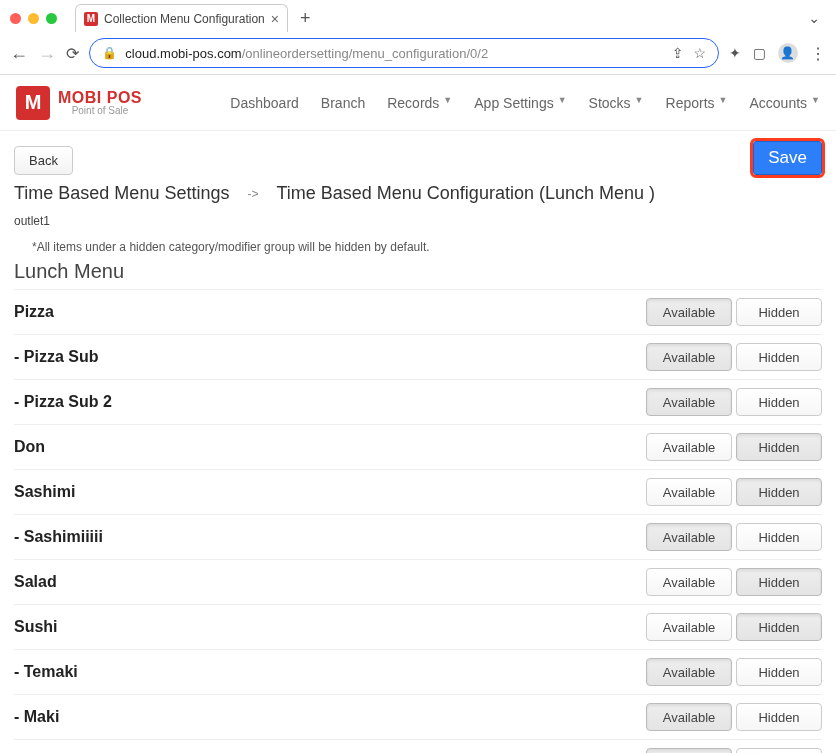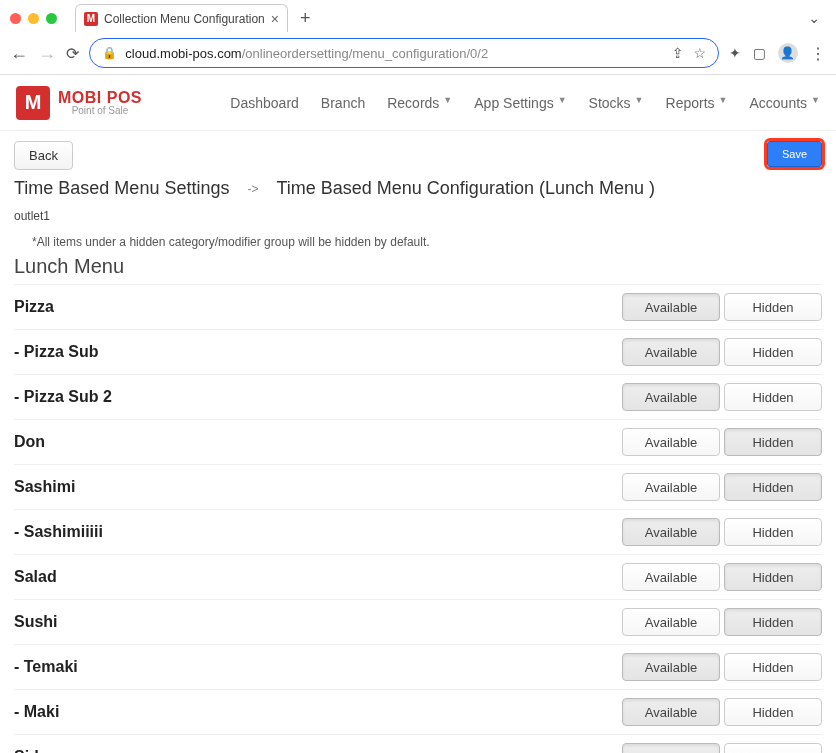--- a/index.html
+++ b/index.html
@@ -94,48 +94,48 @@
   .logo-text .brand { color:#d32f2f; font-weight:700; font-size:16px; letter-spacing:0.5px;}
   .logo-text .sub { color:#999; font-size:10px; display:block; }
   .nav-menu {
     display:flex; gap:22px; margin-left:auto; font-size:14px;
   }
   .nav-item { color:#666; display:flex; align-items:flex-start; gap:4px; cursor:pointer;}
   .caret { font-size:9px; color:#888;}
 
   
   .content { padding:10px 14px; }
-  .top-row { display:flex; align-items:flex-start; justify-content:space-between; margin-bottom:8px;}
+  .top-row { display:flex; align-items:flex-end; justify-content:space-between; margin-bottom:8px;}
   .btn {
     border:1px solid #ccc; background:linear-gradient(#fff,#f3f3f3);
     border-radius:4px; padding:6px 14px; font-size:13px; color:#333; cursor:pointer;
   }
   .btn-save {
     background:#2d7ff9;
     color:#fff; border:1px solid #1b62cc;
-    padding:6px 14px; border-radius:3px; font-size:11px; cursor:pointer;
+    padding:6px 14px; border-radius:3px; font-size:17px; cursor:pointer;
   }
   .highlight-border {
     outline:3px solid #ff3b1f; outline-offset:0;
   }
   .breadcrumb { font-size:18px; color:#333; margin:6px 0 10px 0; display:flex; align-items:center; gap:18px; flex-wrap:wrap;}
   .breadcrumb .arrow { color:#888; font-size:12px;}
   .outlet-label { font-size:12px; color:#444; margin-bottom:12px;}
   .note-text { font-size:12px; color:#555; margin-bottom:6px;margin-left:18px;}
   .menu-title { font-size:20px; color:#444; font-weight:400; margin-bottom:6px;}
   .divider { border:none; border-top:1px solid #eee; margin:6px 0 0 0;}
 
   .item-row {
     display:flex; align-items:center; justify-content:space-between;
     padding:8px 0; border-bottom:1px solid #eee; min-height:38px;
   }
   .item-name { font-weight:600; font-size:16px; color:#222; }
   .toggle-group { display:flex; gap:4px; }
   .toggle-btn {
-    width:98px; height:28px; font-size:13px;
+    width:86px; height:28px; font-size:13px;
     border:1px solid #ccc; border-radius:4px; cursor:pointer; color:#444;
     background:linear-gradient(#ffffff, #f6f6f6);
   }
   .toggle-btn.active {
     background:linear-gradient(#eeeeee, #e4e4e4);
     box-shadow: inset 0 2px 3px rgba(0,0,0,0.08);
     border-color:#bbb;
   }
   .highlight-red {
     box-shadow: 0 0 0 3px #ff3b1f;

